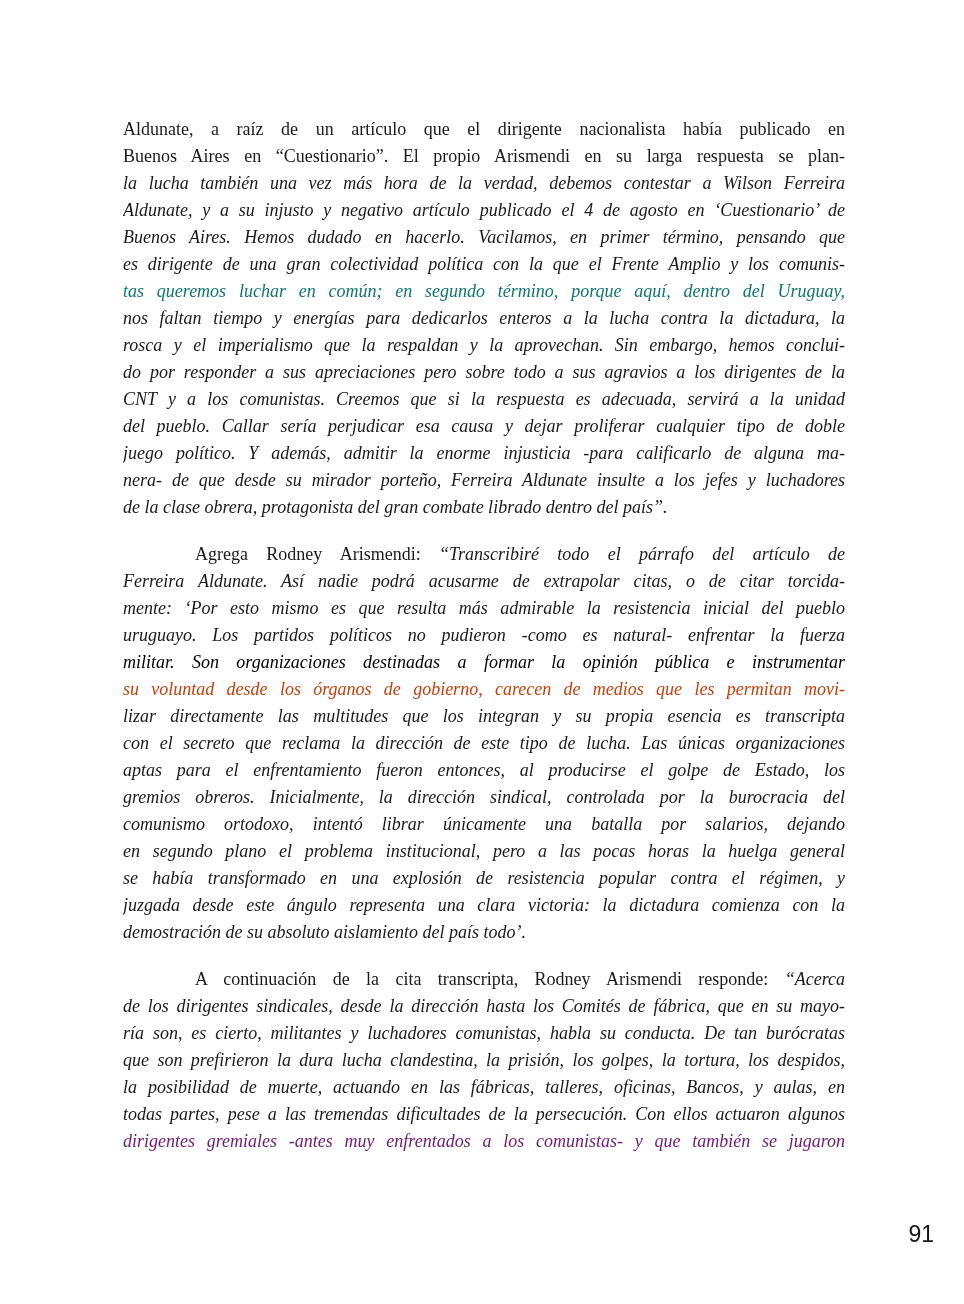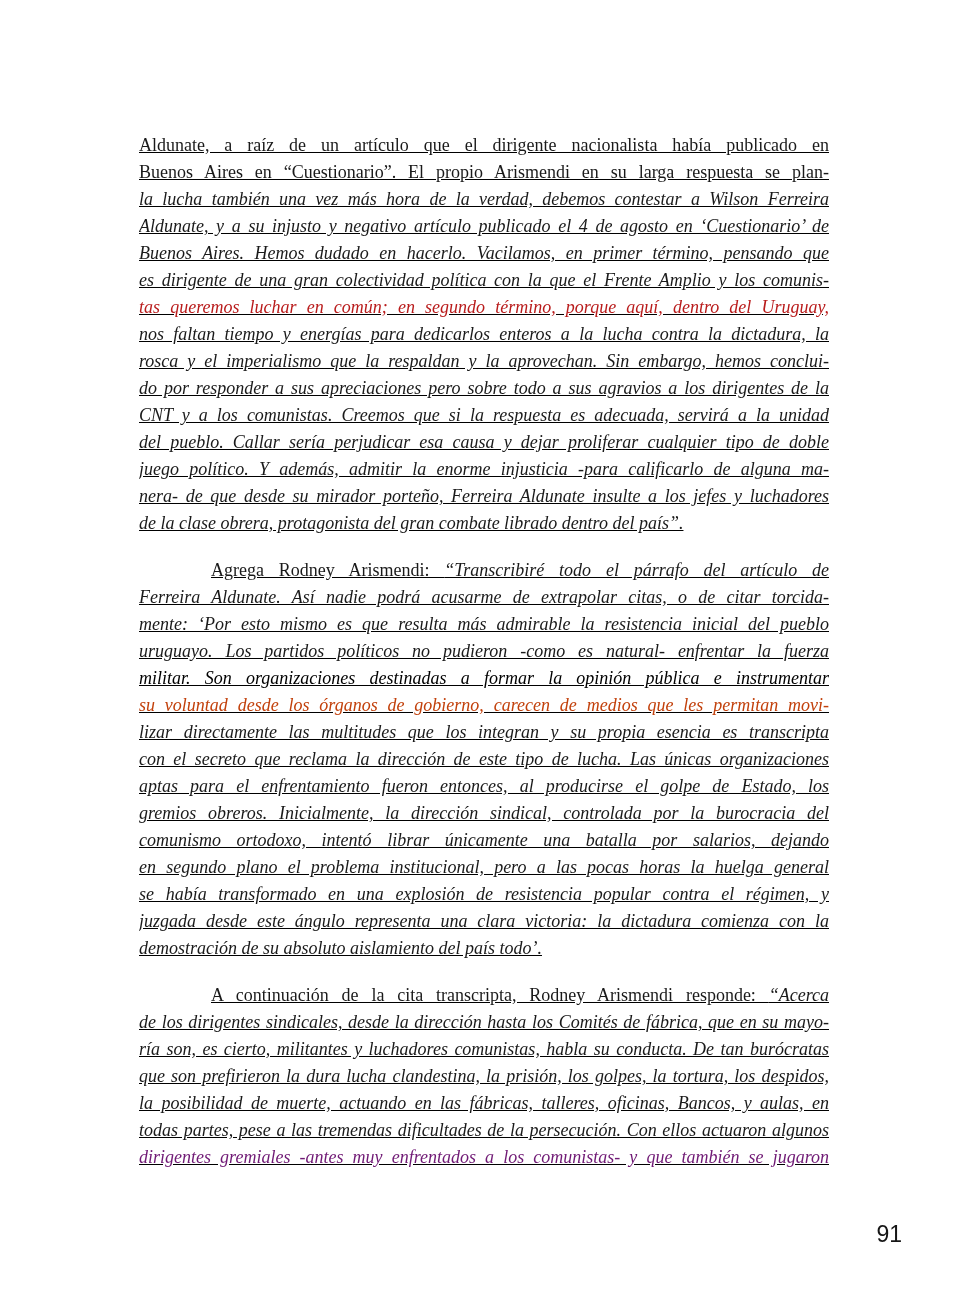--- a/index.html
+++ b/index.html
@@ -16,21 +16,21 @@
     height: 1304px;
     background: #ffffff;
     overflow: hidden;
   }
   .text-block {
     position: absolute;
     left: 123px;
     top: 116px;
     width: 722px;
   }
-  .paragraph { margin: 16px; text-decoration: underline; }
+  .paragraph { margin: 0; }
   .paragraph + .paragraph { margin-top: 20px; }
   .line {
     font-size: 18px;
     line-height: 27px;
     height: 27px;
     color: #1a1a1a;
     text-align: justify;
     text-align-last: justify;
     overflow: hidden;
   }
@@ -38,39 +38,39 @@
     text-align-last: left;
   }
   .line.indent {
     text-indent: 72px;
   }
   .seg-roman { font-style: normal; }
   .seg-italic { font-style: italic; }
   .page-number {
     position: absolute;
     top: 1221px;
-    right: 62px;
+    right: 30px;
     font-family: "Liberation Sans", sans-serif;
     font-size: 23px;
     color: #161616;
   }
 </style>
 </head>
 <body style="background: rgb(255, 255, 255);">
 
 <div class="page">
   <div class="text-block">
       <div class="paragraph">
         <div class="line" style="color: rgb(26, 26, 26);"><span class="seg-roman">Aldunate, a raíz de un artículo que el dirigente nacionalista había publicado en</span></div>
         <div class="line" style="color: rgb(26, 26, 26);"><span class="seg-roman">Buenos Aires en “Cuestionario”. El propio Arismendi en su larga respuesta se plan-</span></div>
         <div class="line" style="color: rgb(26, 26, 26);"><span class="seg-italic">la lucha también una vez más hora de la verdad, debemos contestar a Wilson Ferreira</span></div>
         <div class="line" style="color: rgb(26, 26, 26);"><span class="seg-italic">Aldunate, y a su injusto y negativo artículo publicado el 4 de agosto en ‘Cuestionario’ de</span></div>
         <div class="line" style="color: rgb(26, 26, 26);"><span class="seg-italic">Buenos Aires. Hemos dudado en hacerlo. Vacilamos, en primer término, pensando que</span></div>
         <div class="line" style="color: rgb(26, 26, 26);"><span class="seg-italic">es dirigente de una gran colectividad política con la que el Frente Amplio y los comunis-</span></div>
-        <div class="line" style="color: #b91c1c;"><span class="seg-italic">tas queremos luchar en común; en segundo término, porque aquí, dentro del Uruguay,</span></div>
+        <div class="line" style="color: #0f766e;"><span class="seg-italic">tas queremos luchar en común; en segundo término, porque aquí, dentro del Uruguay,</span></div>
         <div class="line" style="color: rgb(26, 26, 26);"><span class="seg-italic">nos faltan tiempo y energías para dedicarlos enteros a la lucha contra la dictadura, la</span></div>
         <div class="line" style="color: rgb(26, 26, 26);"><span class="seg-italic">rosca y el imperialismo que la respaldan y la aprovechan. Sin embargo, hemos conclui-</span></div>
         <div class="line" style="color: rgb(26, 26, 26);"><span class="seg-italic">do por responder a sus apreciaciones pero sobre todo a sus agravios a los dirigentes de la</span></div>
         <div class="line" style="color: rgb(26, 26, 26);"><span class="seg-italic">CNT y a los comunistas. Creemos que si la respuesta es adecuada, servirá a la unidad</span></div>
         <div class="line" style="color: rgb(26, 26, 26);"><span class="seg-italic">del pueblo. Callar sería perjudicar esa causa y dejar proliferar cualquier tipo de doble</span></div>
         <div class="line" style="color: rgb(26, 26, 26);"><span class="seg-italic">juego político. Y además, admitir la enorme injusticia -para calificarlo de alguna ma-</span></div>
         <div class="line" style="color: rgb(26, 26, 26);"><span class="seg-italic">nera- de que desde su mirador porteño, Ferreira Aldunate insulte a los jefes y luchadores</span></div>
         <div class="line no-justify" style="color: rgb(26, 26, 26);"><span class="seg-italic">de la clase obrera, protagonista del gran combate librado dentro del país”.</span></div>
       </div>
       <div class="paragraph">

